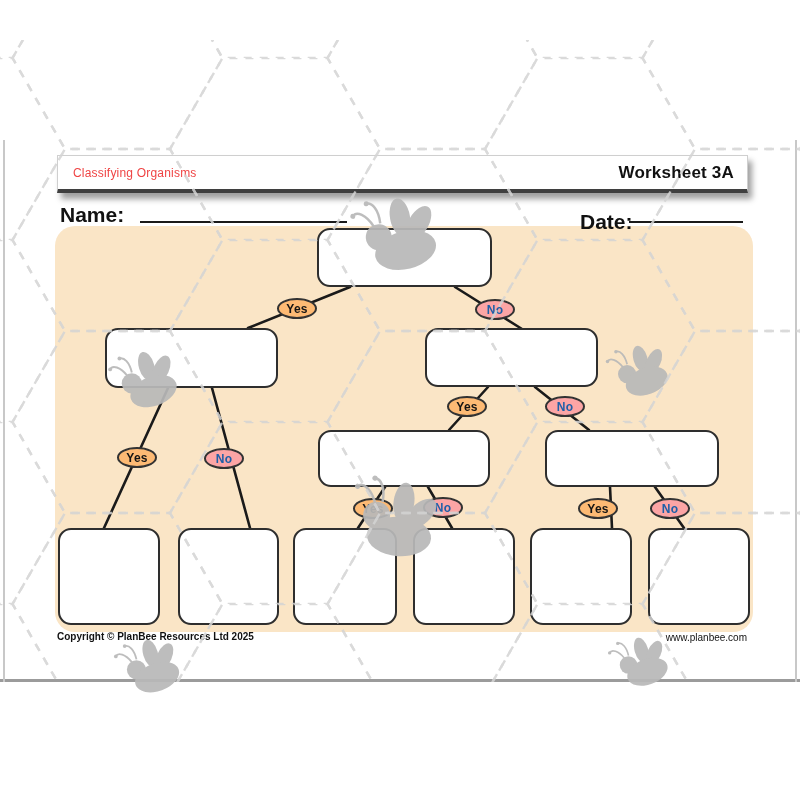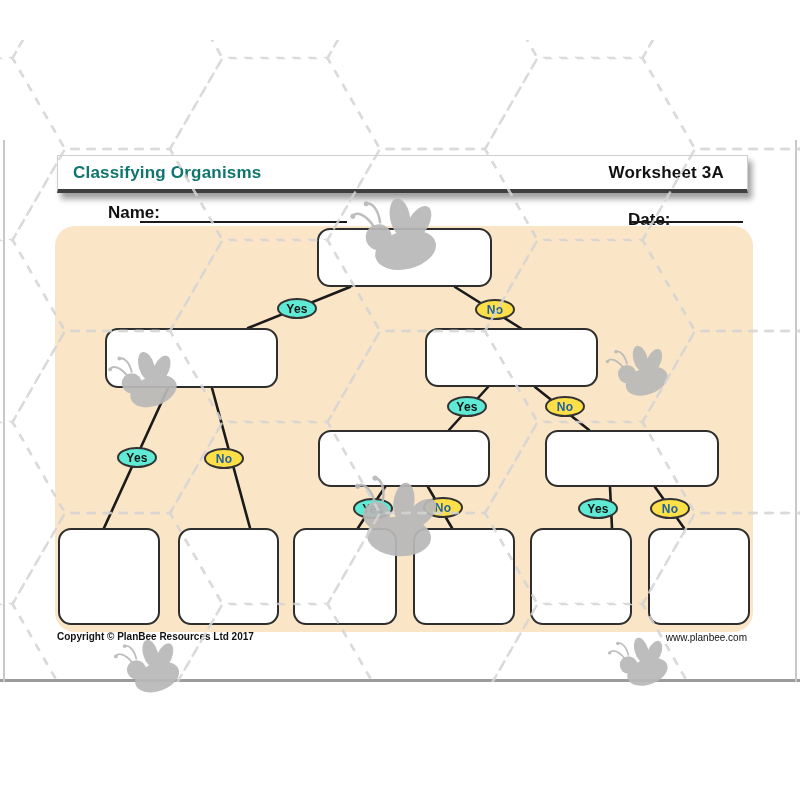--- a/index.html
+++ b/index.html
@@ -8,46 +8,46 @@
     font-family:"Liberation Sans","DejaVu Sans",sans-serif;
   }
   
   .header-bar{
     position:absolute;left:57px;top:155px;width:691px;height:38px;
     background:#ffffff;border:1px solid #cfcfcf;border-bottom:4px solid #3f3f3f;
     box-shadow:4px 6px 6px rgba(0,0,0,0.38);
     box-sizing:border-box;display:flex;align-items:center;justify-content:space-between;
     z-index:12;
   }
-  .header-title{font-size:17px;font-weight:bold;color:#0f766e;padding-left:15px;letter-spacing:.2px;}
-  .header-worksheet{font-size:17px;font-weight:bold;color:#111;padding-right:23px;letter-spacing:.2px;}
+  .header-title{font-size:12px;font-weight:normal;color:#ef4444;padding-left:15px;letter-spacing:.2px;}
+  .header-worksheet{font-size:17px;font-weight:bold;color:#111;padding-right:13px;letter-spacing:.2px;}
   
-  .field-label{position:absolute;font-size:17px;font-weight:bold;color:#111;z-index:12;margin-left:48px;}
+  .field-label{position:absolute;font-size:21px;font-weight:bold;color:#111;z-index:12;}
   .field-line{position:absolute;border-top:2px solid #1a1a1a;z-index:12;}
   
   .panel{
     position:absolute;left:55px;top:226px;width:698px;height:406px;
     background:#FAE5C6;border-radius:20px;z-index:8;
   }
   
   .box{
     position:absolute;background:#ffffff;border:2px solid #2e2e2e;border-radius:13px;
     box-sizing:border-box;z-index:22;
   }
   
   .connectors{position:absolute;left:0;top:0;z-index:20;}
   .connectors line{stroke:#1a1a1a;stroke-width:2.6;stroke-linecap:round;}
   
   .oval{
     position:absolute;width:40px;height:21px;border:2px solid #333333;border-radius:50%;
     box-sizing:border-box;display:flex;align-items:center;justify-content:center;
     font-size:12px;font-weight:bold;z-index:25;letter-spacing:.2px;
   }
-  .oval.yes{background:#5eead4;color:#141414;}
-  .oval.no{background:#fde047;color:#1E5FA8;}
+  .oval.yes{background:#fdba74;color:#141414;}
+  .oval.no{background:#fca5a5;color:#1E5FA8;}
   
   .footer-copyright{position:absolute;left:57px;top:631px;font-size:10px;font-weight:bold;color:#111;z-index:35;}
   .footer-website{position:absolute;right:53px;top:632px;font-size:10px;font-weight:normal;color:#111;z-index:35;}
   
   .edge-bottom{position:absolute;left:0;top:679px;width:800px;height:3px;background:#9b9b9b;z-index:6;}
   .edge-left{position:absolute;left:3px;top:140px;width:2px;height:542px;background:#c8c8c8;z-index:6;}
   .edge-right{position:absolute;left:795px;top:140px;width:2px;height:542px;background:#c8c8c8;z-index:6;}
   
   .bee{position:absolute;z-index:30;}
   
@@ -138,21 +138,21 @@
   <svg class="bee" viewBox="0 0 100 80" style="left:342px;top:478px;width:104px;height:83px;transform:rotate(24deg)">
       <use href="#bee-shape"></use>
     </svg>
   <svg class="bee" viewBox="0 0 100 80" style="left:112px;top:638px;width:74px;height:59px">
       <use href="#bee-shape"></use>
     </svg>
   <svg class="bee" viewBox="0 0 100 80" style="left:606px;top:636px;width:68px;height:54px">
       <use href="#bee-shape"></use>
     </svg>
 
-  <span class="footer-copyright">Copyright © PlanBee Resources Ltd 2017</span>
+  <span class="footer-copyright">Copyright © PlanBee Resources Ltd 2025</span>
   <span class="footer-website">www.planbee.com</span>
 
   <svg class="hexoverlay" width="800" height="642" viewBox="0 0 800 642">
     <defs>
       <pattern id="hexpat" width="315" height="182" patternUnits="userSpaceOnUse" patternTransform="translate(-40,18)">
         <g fill="none" stroke="#D4D4D4" stroke-width="2.4" stroke-dasharray="8 8">
           <path d="M-105,91 L-52.5,0 L52.5,0 L105,91 L52.5,182 L-52.5,182 Z"></path>
           <path d="M52.5,0 L105,-91 L210,-91 L262.5,0 L210,91 L105,91 Z"></path>
           <path d="M52.5,182 L105,91 L210,91 L262.5,182 L210,273 L105,273 Z"></path>
           <path d="M210,91 L262.5,0 L367.5,0 L420,91 L367.5,182 L262.5,182 Z"></path>

